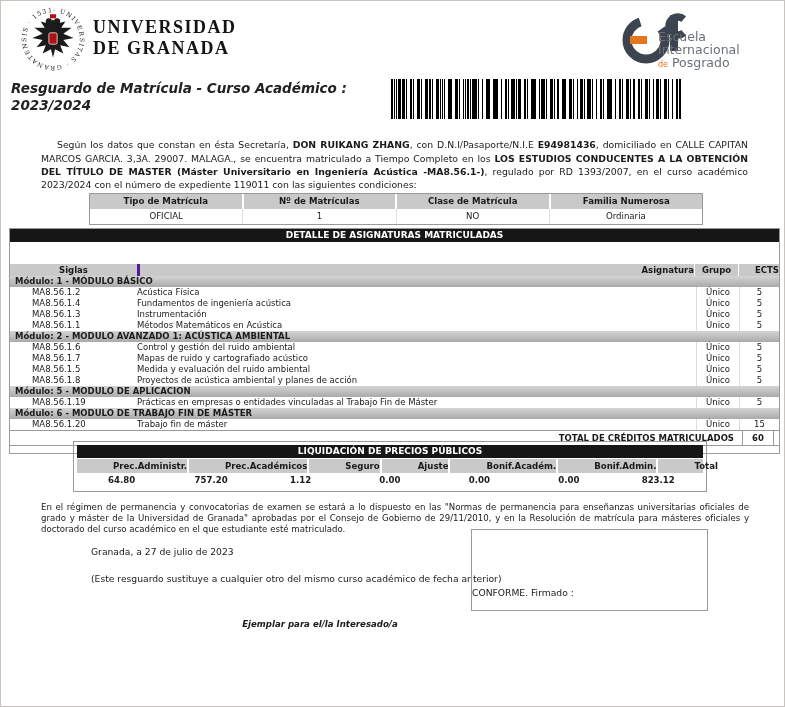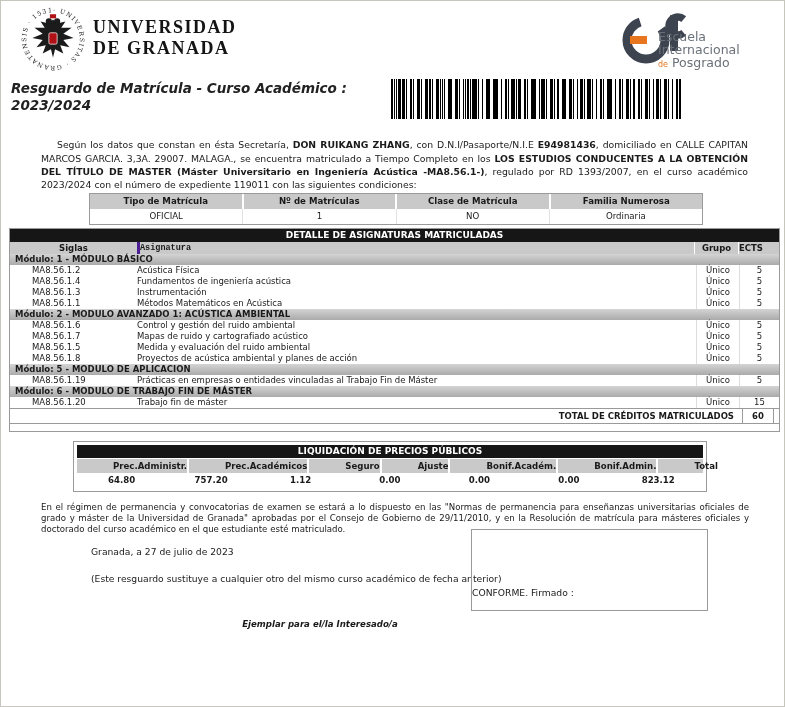--- a/index.html
+++ b/index.html
@@ -32,25 +32,25 @@
   .t1 .hrow > div{flex:1;text-align:center;height:15px;line-height:15px;border-left:2px solid #fff;}
   .t1 .hrow > div:first-child{border-left:none;}
   .t1 .vrow{display:flex;}
   .t1 .vrow > div{flex:1;text-align:center;height:15px;line-height:15px;border-left:1px solid #e2e2e2;}
   .t1 .vrow > div:first-child{border-left:none;}
 
   
   .dt{position:absolute;left:8px;top:227px;width:769px;border:1px solid #9a9a9a;font-size:8.5px;}
   .dt .bar{background:#161616;color:#fff;font-weight:bold;font-size:9px;text-align:center;
     height:13px;line-height:13px;}
-  .dt .cols{display:flex;background:#c9c9c9;font-weight:bold;height:12px;line-height:12px;}
+  .dt .cols{display:flex;background:#c9c9c9;font-weight:bold;height:12px;line-height:12px;margin-top:22px;}
   .dt .cols .cs{width:127px;text-align:center;}
-  .dt .cols .ca{flex:1;text-align:left;border-left:3px solid #4c1d95;font-family:Liberation Mono, monospace;}
+  .dt .cols .ca{flex:1;text-align:right;border-left:3px solid #4c1d95;}
   .dt .cols .cg{width:43px;text-align:center;border-left:1px solid #fff;}
-  .dt .cols .ce{width:40px;text-align:left;border-left:1px solid #fff;}
+  .dt .cols .ce{width:40px;text-align:right;border-left:1px solid #fff;}
   .dt .mod{background:linear-gradient(#d4d4d4,#aaaaaa);font-weight:bold;height:11px;
     line-height:11px;padding-left:5px;}
   .dt .row{display:flex;height:11px;line-height:11px;}
   .dt .row .cs{width:127px;padding-left:22px;box-sizing:border-box;}
   .dt .row .ca{flex:1;}
   .dt .row .cg{width:43px;text-align:center;border-left:1px solid #ddd;box-sizing:border-box;}
   .dt .row .ce{width:40px;text-align:center;border-left:1px solid #ddd;box-sizing:border-box;}
   .dt .total{display:flex;height:14px;line-height:14px;font-weight:bold;
     border-top:1px solid #9a9a9a;border-bottom:1px solid #9a9a9a;}
   .dt .total .tl{flex:1;text-align:right;padding-right:8px;}

